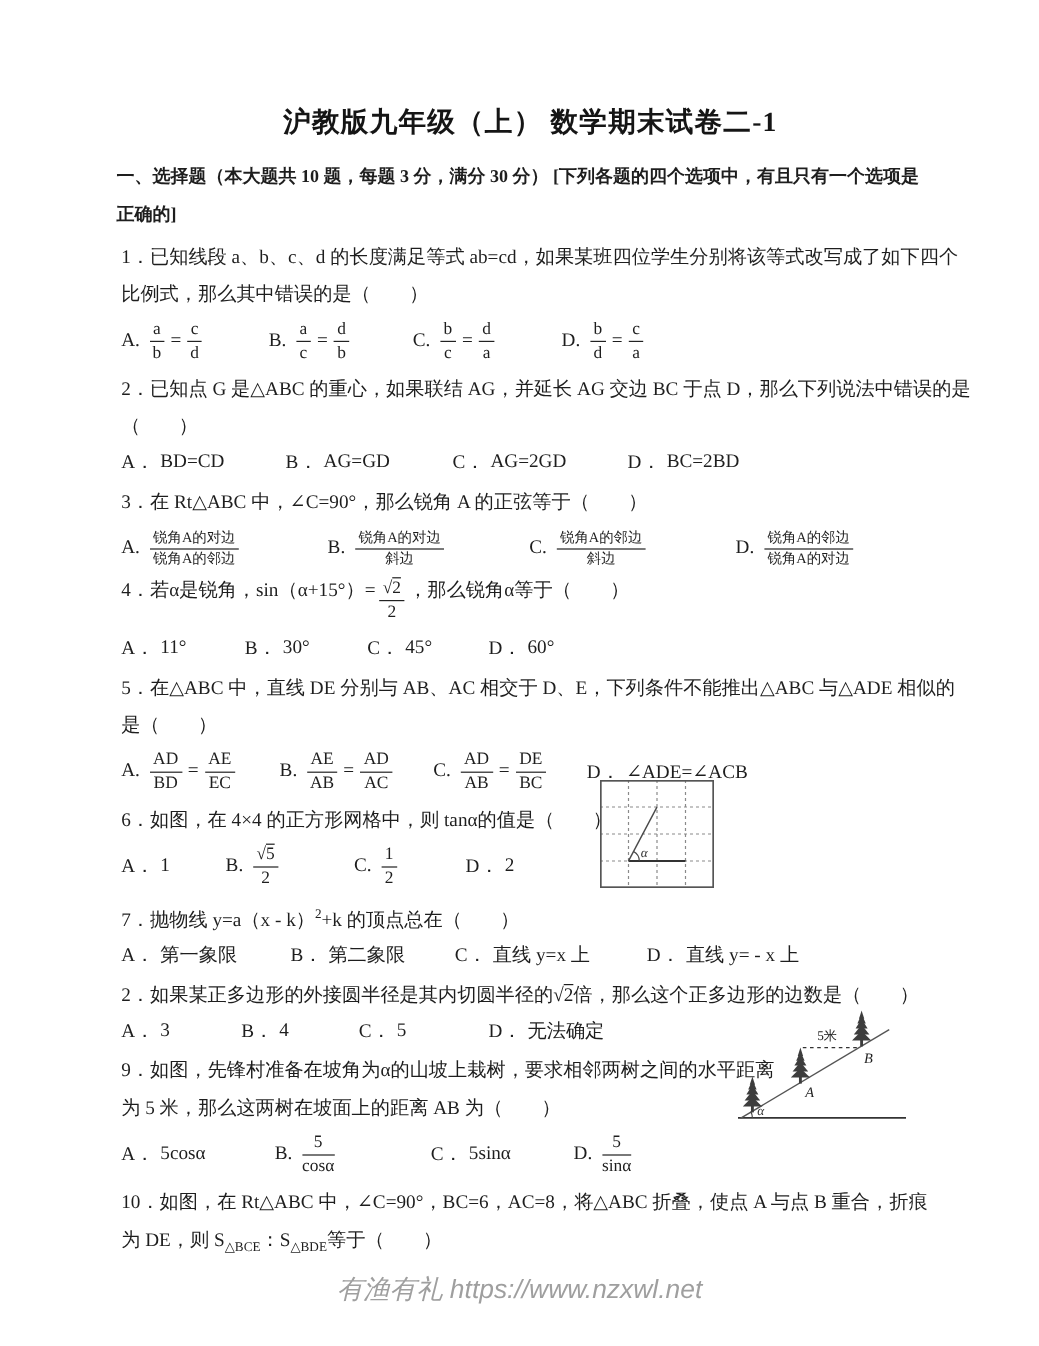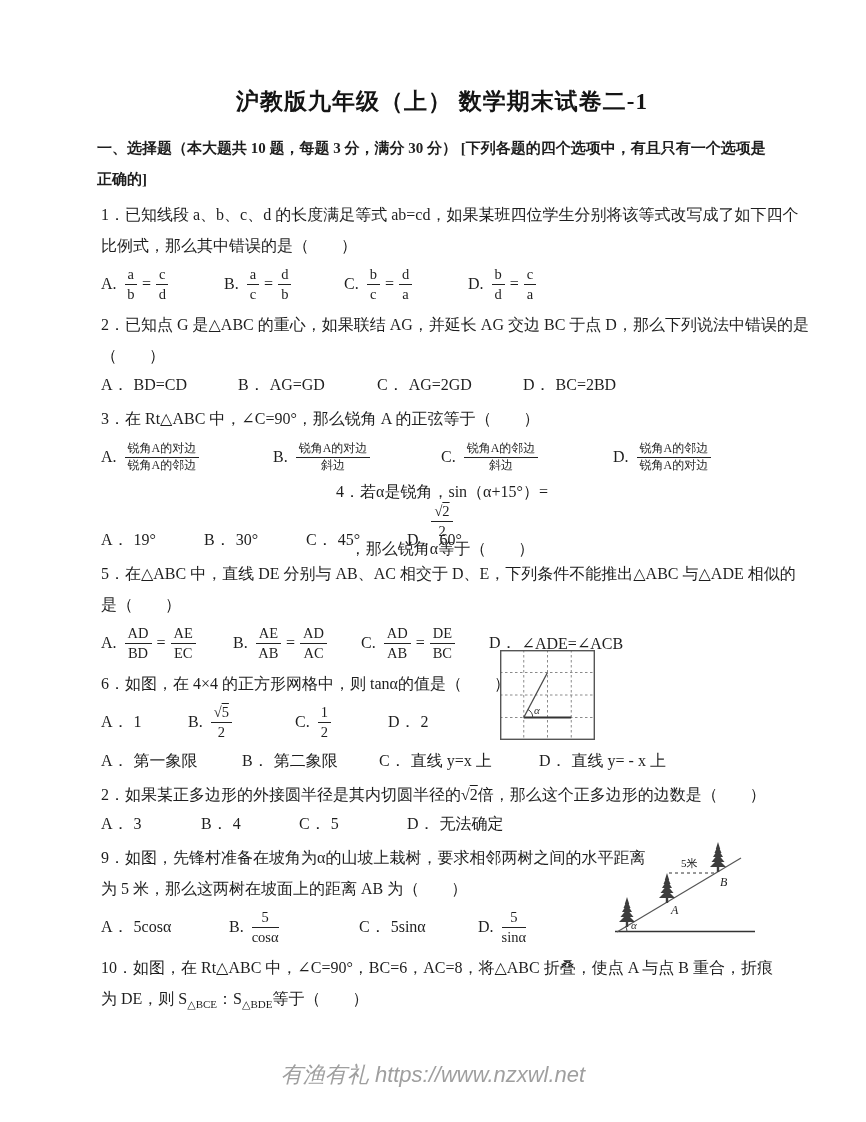--- a/index.html
+++ b/index.html
@@ -6,21 +6,21 @@
   .page{
     position:relative;width:866px;height:1122px;background:#ffffff;overflow:hidden;
     font-family:"Liberation Serif","DejaVu Serif",serif;color:#1e1e1e;font-size:16px;
   }
   .content{position:absolute;left:97px;top:85px;width:690px;}
   .title{text-align:center;font-size:23px;font-weight:bold;line-height:34px;letter-spacing:1px;white-space:nowrap;color:#151515;}
   .section{font-weight:bold;line-height:31px;margin-top:14px;font-size:15px;}
   .section p{margin:0;white-space:nowrap;}
   .q{margin:4px;}
   .qt{margin:0;line-height:31px;white-space:nowrap;}
-  .qrow{display:flex;align-items:center;height:44px;white-space:nowrap;flex-direction:column;}
+  .qrow{display:flex;align-items:flex-start;height:44px;white-space:nowrap;}
   .opts{display:grid;align-items:center;white-space:nowrap;}
   .opts.plain{height:28px;}
   .opts.fr{margin:2px 0 4px;min-height:42px;}
   .opt{display:inline-flex;align-items:center;}
   .lb{margin-right:5px;}
   .frac{display:inline-block;vertical-align:middle;text-align:center;line-height:1.15;margin:0 3px;font-size:14.5px;}
   .frac .num{display:block;border-bottom:1.2px solid #222;padding:0 3px 1px;}
   .frac .den{display:block;padding-top:1px;}
   .frac.tf{font-size:12px;}
   .eq{margin:0 2px;}
@@ -164,21 +164,21 @@
         <span>4．若α是锐角，sin（α+15°）=</span>
           <span class="frac">
             <span class="num"><span>√</span><span class="ol">2</span></span>
             <span class="den">2</span>
           </span>
           <span>，那么锐角α等于（　　）</span>
       </div>
       <div class="opts plain" style="grid-template-columns:103px 102px 101px auto">
         <span class="opt">
             <span class="lb">A．</span>
-            <span>19°</span>
+            <span>11°</span>
           </span>
         <span class="opt">
             <span class="lb">B．</span>
             <span>30°</span>
           </span>
         <span class="opt">
             <span class="lb">C．</span>
             <span>45°</span>
           </span>
         <span class="opt">
@@ -257,20 +257,21 @@
             </span>
           </span>
         <span class="opt">
             <span class="lb">D．</span>
             <span>2</span>
           </span>
       </div>
     </div>
 
     <div class="q">
+      <p class="qt"><span>7．抛物线 y=a（x - k）</span><sup>2</sup><span>+k 的顶点总在（　　）</span></p>
       <div class="opts plain" style="grid-template-columns:141px 137px 160px auto">
         <span class="opt">
             <span class="lb">A．</span>
             <span>第一象限</span>
           </span>
         <span class="opt">
             <span class="lb">B．</span>
             <span>第二象限</span>
           </span>
         <span class="opt">

